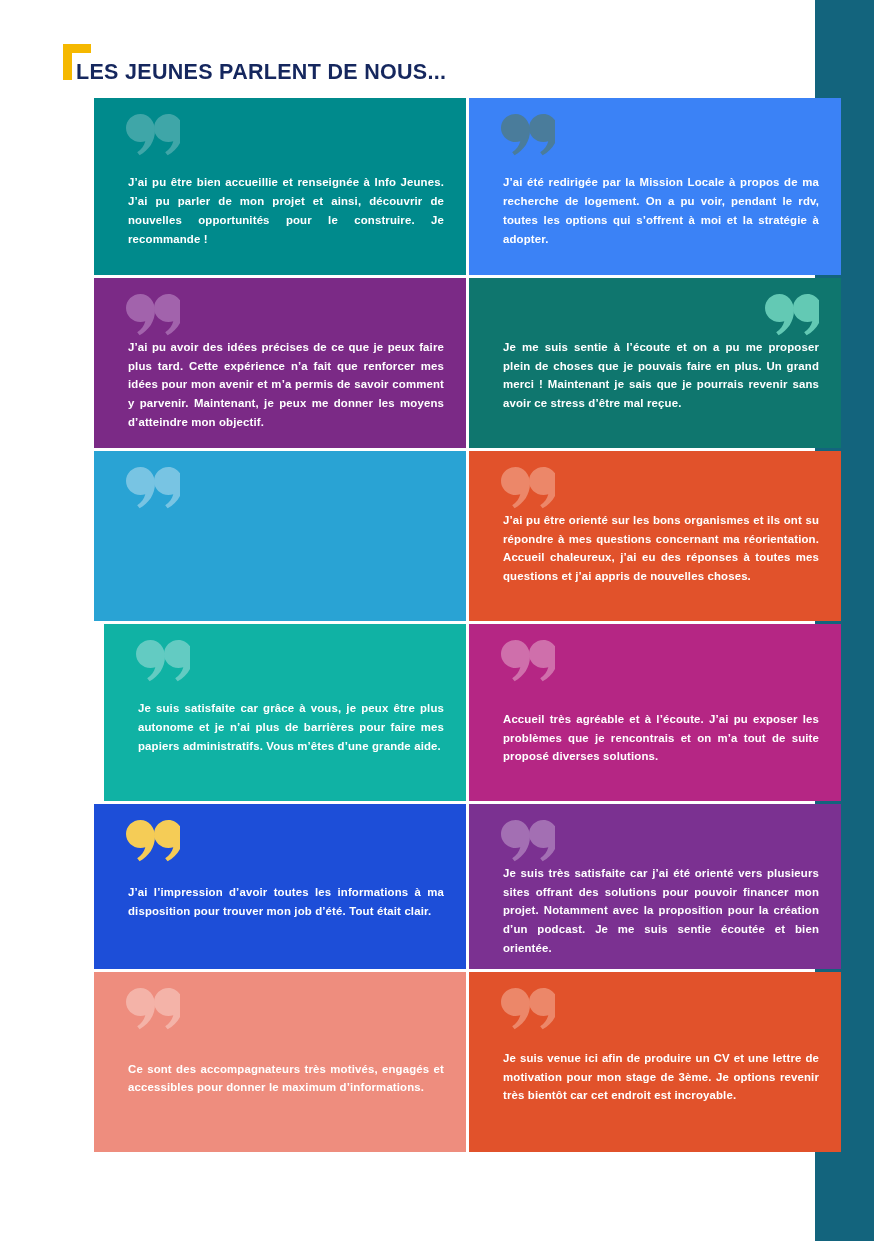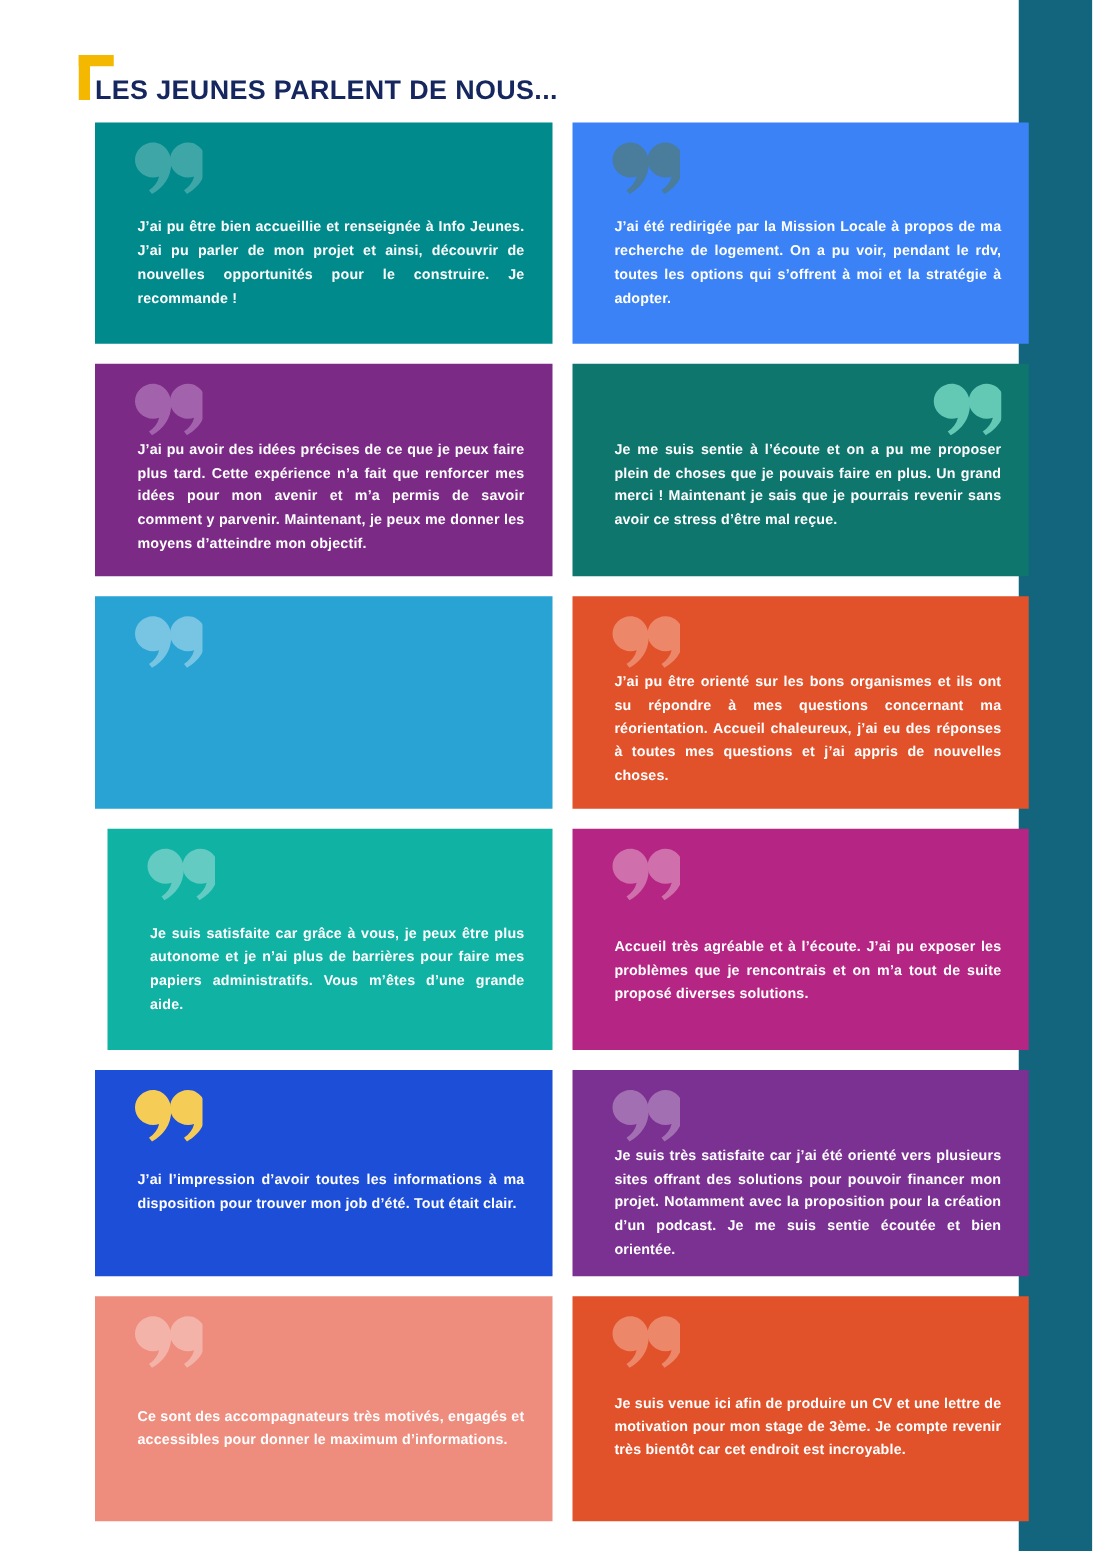--- a/index.html
+++ b/index.html
@@ -55,27 +55,27 @@
     font-weight: bold;
     letter-spacing: 0.3px;
     color: #15275E;
     white-space: nowrap;
     font-family: "Liberation Sans", sans-serif;
   }
 
   
   .grid {
     position: absolute;
-    left: 76px;
+    left: 94px;
     top: 98px;
     width: 747px;
     display: grid;
     grid-template-columns: 1fr 1fr;
     grid-auto-rows: min-content;
-    gap: 16px;
+    gap: 3px;
   }
 
   .card {
     position: relative;
     box-sizing: border-box;
     padding: 14px 22px 16px 34px;
     overflow: hidden;
     display: flex;
     flex-direction: column;
   }
@@ -212,17 +212,17 @@
         </div>
         <div class="quote-text" style="margin-top: 27.5px;">Ce sont des accompagnateurs très motivés, engagés et accessibles pour donner le maximum d’informations.</div>
       </div>
       <div class="card" style="background: rgb(225, 82, 43); height: 180px;">
         <div class="quote-mark">
           <svg viewBox="0 0 56 44" width="56" height="44">
             <path d="M16.5 2 C8.5 2 2 8.3 2 16 C2 23.7 8.5 30 16.5 30 C18.2 30 19.8 29.7 21.3 29.2 C20.1 33.9 17.4 37.6 13.2 40.2 L15.6 43.2 C24.6 38.2 31 29.6 31 18.5 C31 9.3 24.6 2 16.5 2 Z" fill="#EC8769"></path>
             <path d="M44.5 2 C36.5 2 30 8.3 30 16 C30 23.7 36.5 30 44.5 30 C46.2 30 47.8 29.7 49.3 29.2 C48.1 33.9 45.4 37.6 41.2 40.2 L43.6 43.2 C52.6 38.2 59 29.6 59 18.5 C59 9.3 52.6 2 44.5 2 Z" fill="#EC8769"></path>
           </svg>
         </div>
-        <div class="quote-text" style="margin-top: 17.05px;">Je suis venue ici afin de produire un CV et une lettre de motivation pour mon stage de 3ème. Je compte revenir très bientôt car cet endroit est incroyable.</div>
+        <div class="quote-text" style="margin-top: 17.05px;">Je suis venue ici afin de produire un CV et une lettre de motivation pour mon stage de 3ème. Je options revenir très bientôt car cet endroit est incroyable.</div>
       </div>
     </div>
 
 </div>
 
 </body></html>

